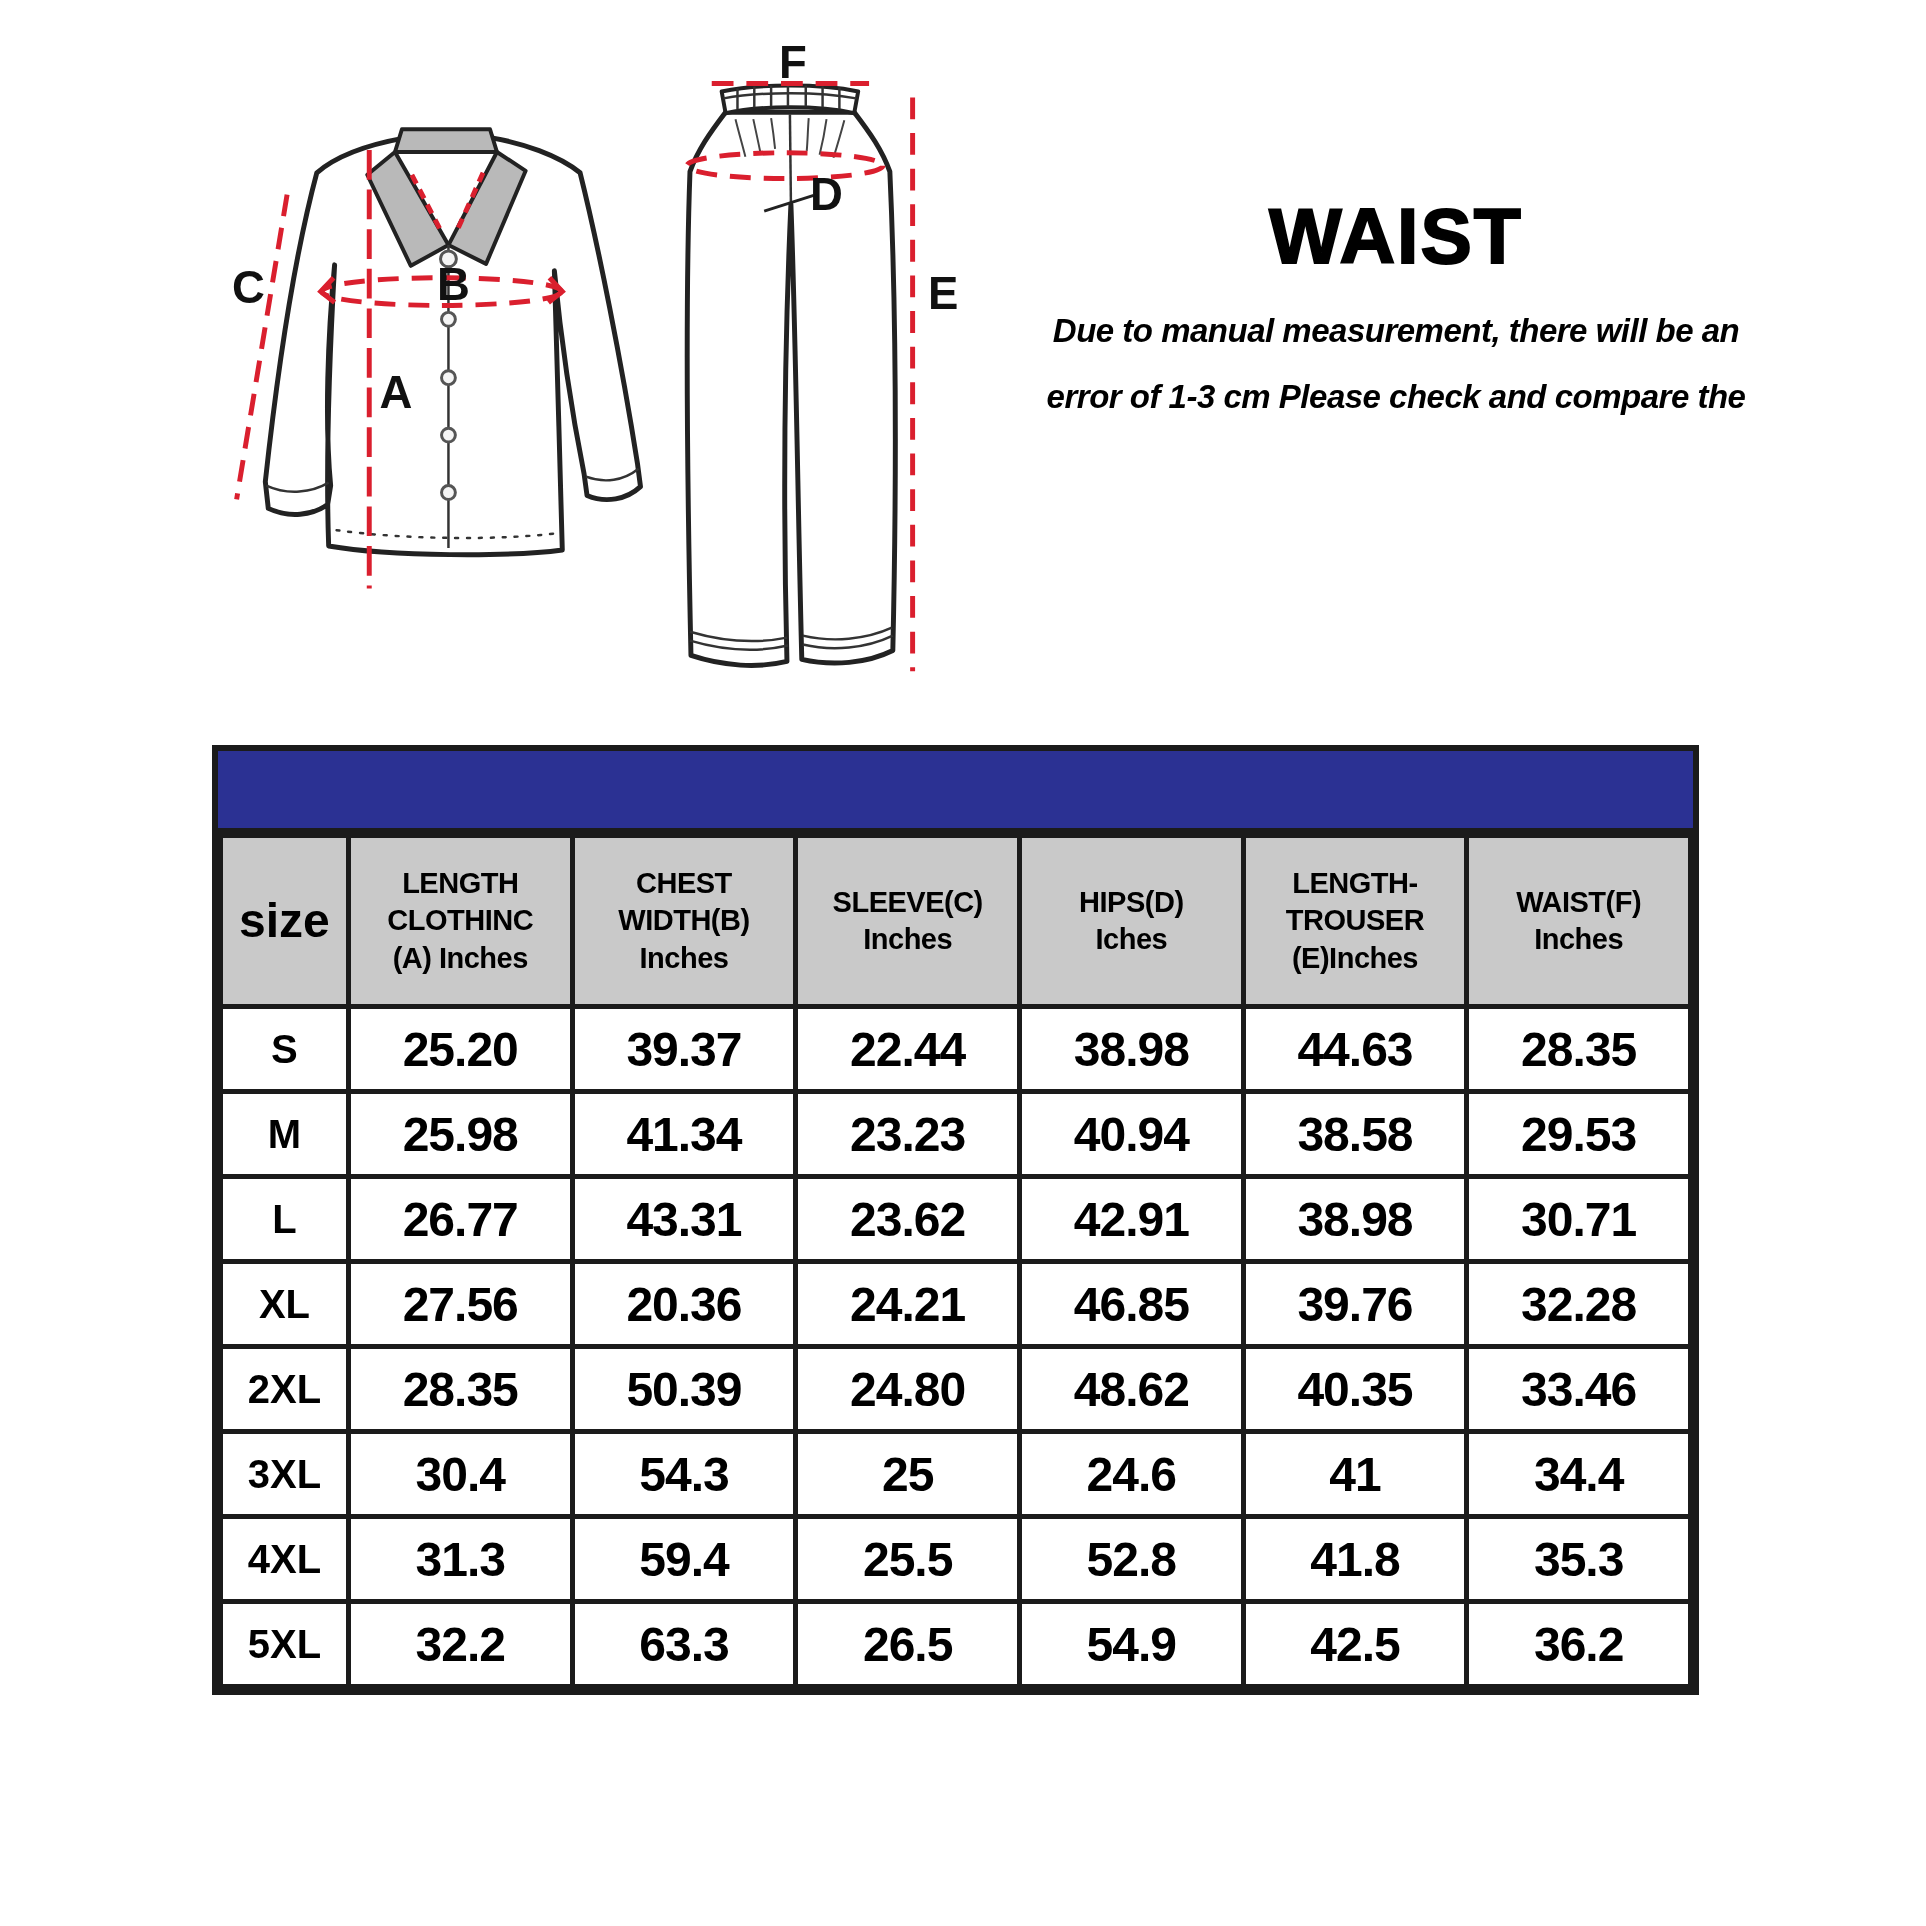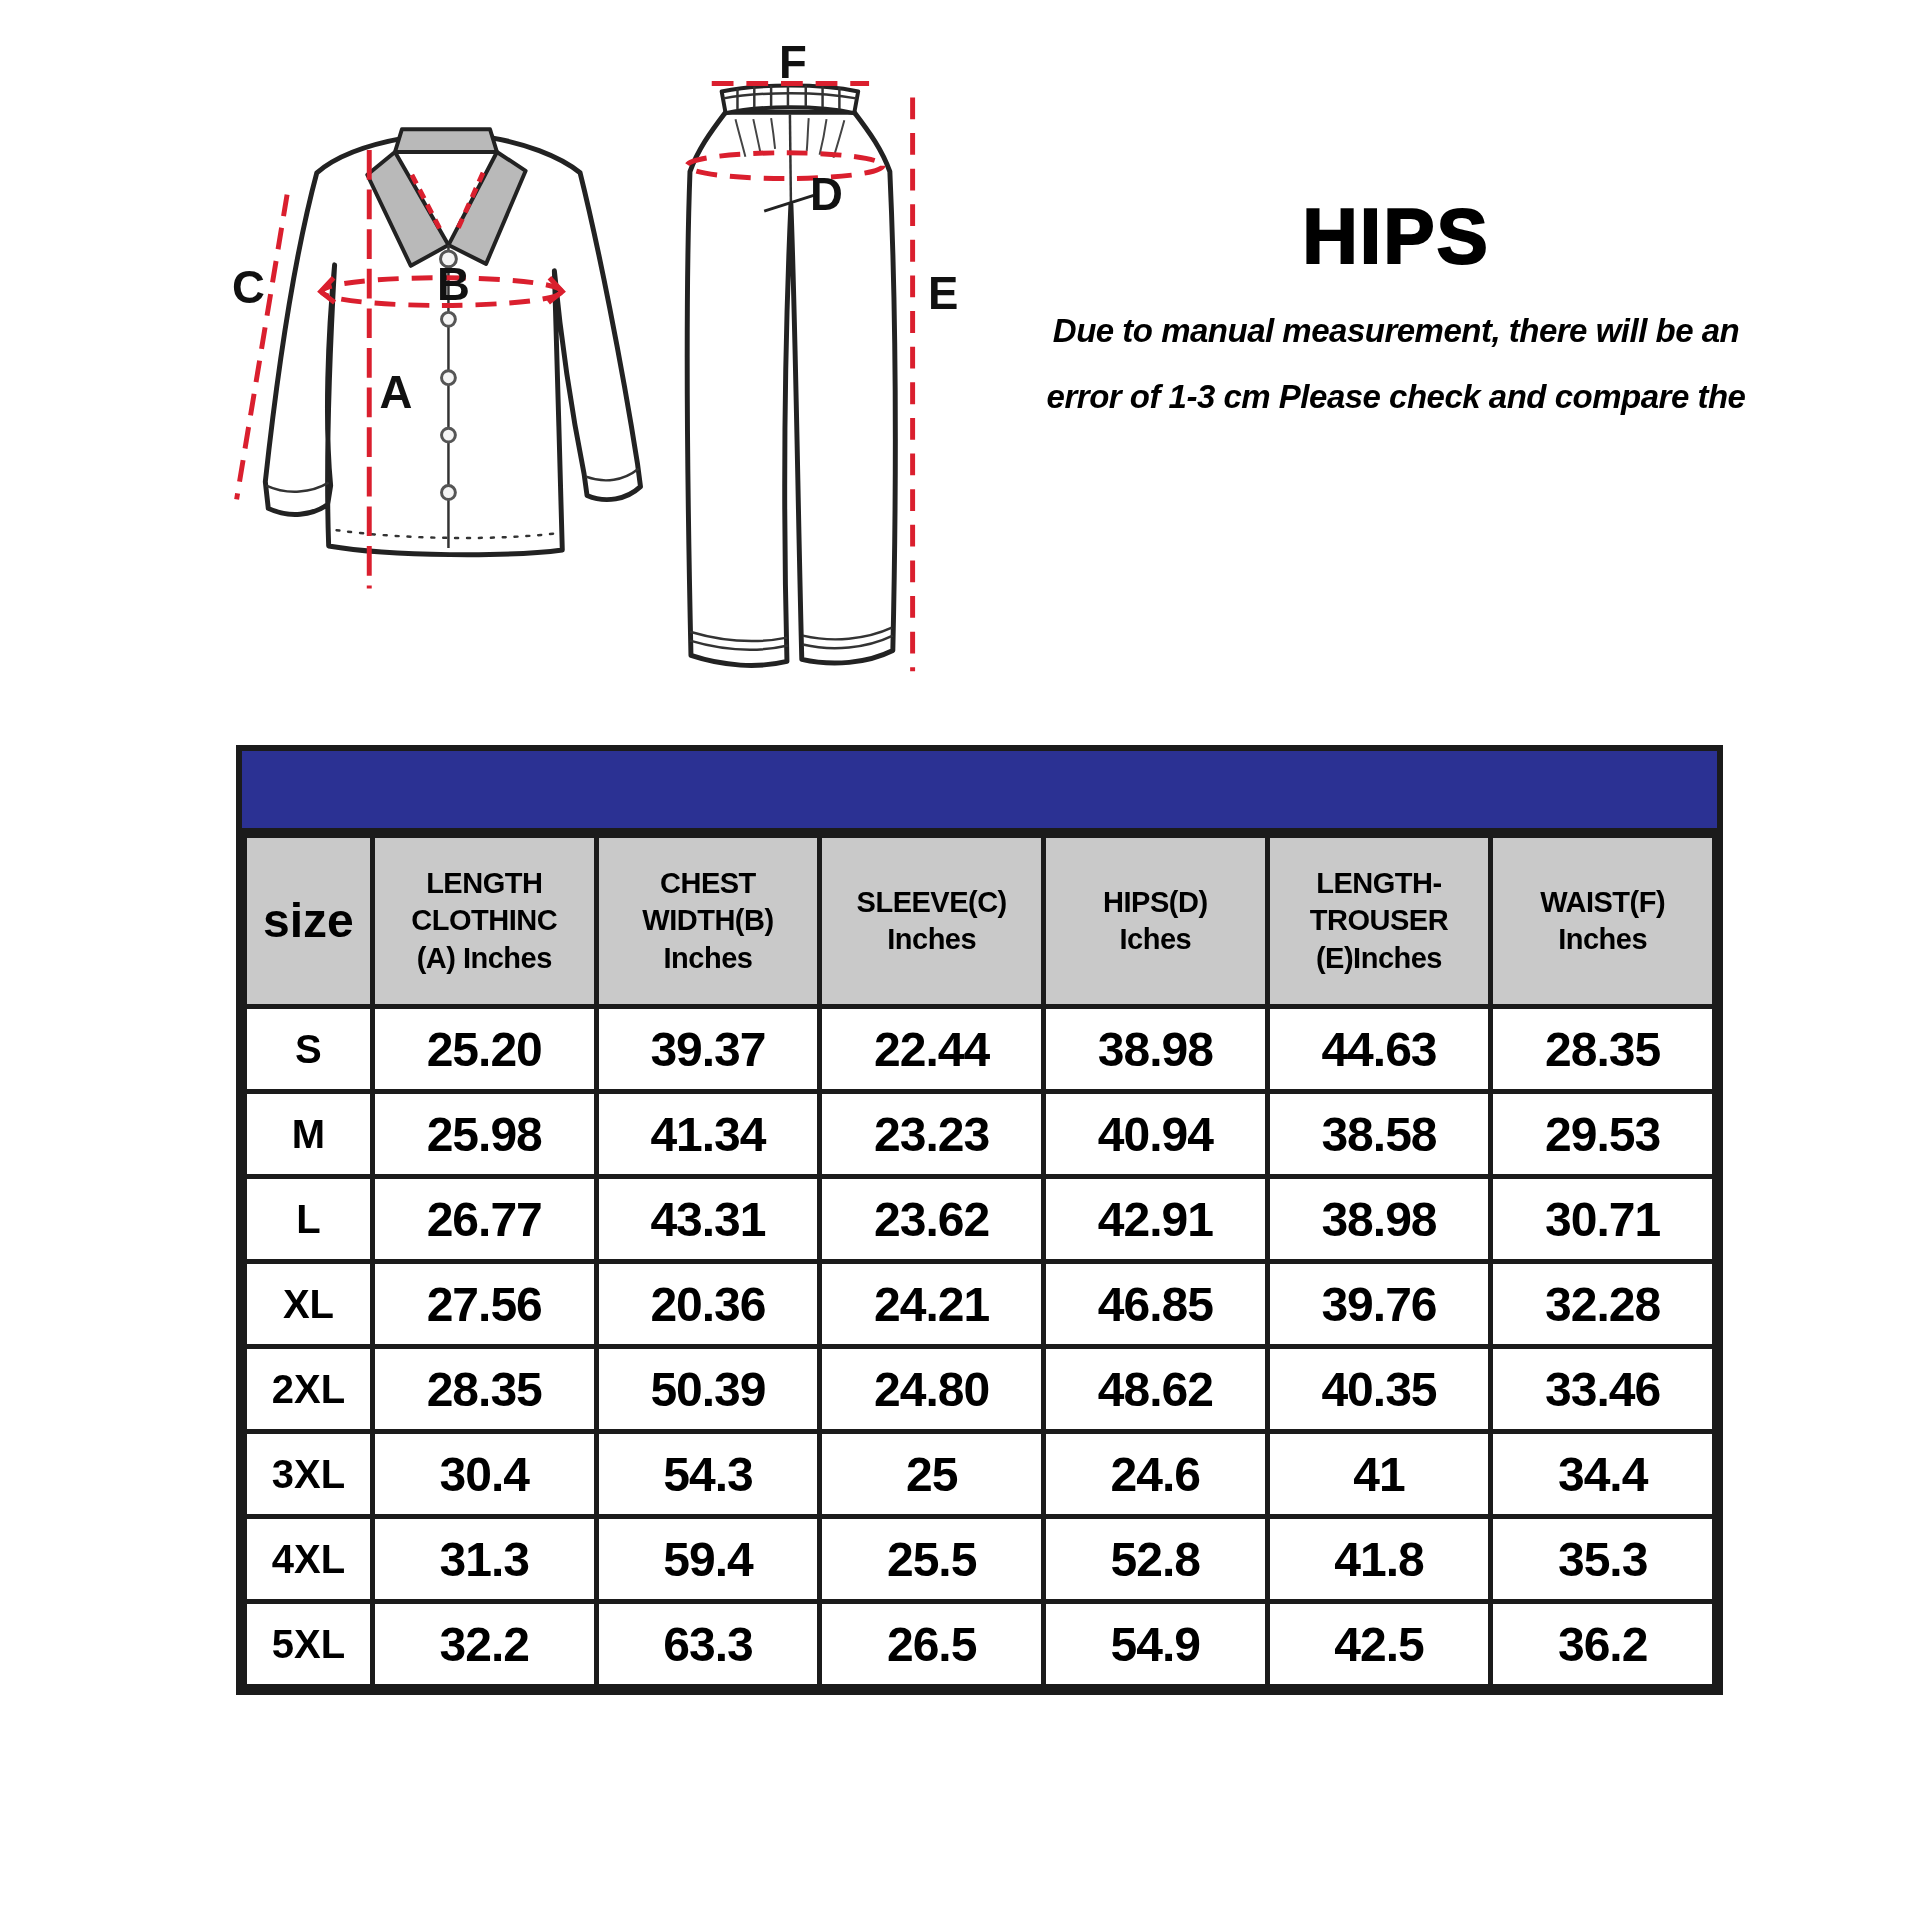--- a/index.html
+++ b/index.html
@@ -17,21 +17,21 @@
   .dlabel { font-family: "Liberation Sans", sans-serif; font-size: 46px; font-weight: bold; fill: #111; text-anchor: middle; }
 
   
   .note { position: absolute; left: 1010px; top: 193px; width: 772px; text-align: center; color: #000; }
   .note h1 { margin: 0; font-size: 77px; line-height: 87px; font-weight: bold; letter-spacing: 2px;
              -webkit-text-stroke: 2px #000; }
   .note-lines { margin-top: 18px; font-style: italic; }
   .note-lines p { margin: 0; font-size: 33px; line-height: 66px; font-weight: bold; letter-spacing: -0.5px; }
 
   
-  .table-wrap { position: absolute; left: 236px; top: 745px; width: 1487px;
+  .table-wrap { position: absolute; left: 212px; top: 745px; width: 1487px;
                 border: 6px solid #1b1b1b; box-sizing: border-box; background: #fff; }
   .blue-bar { height: 77px; background: #2b3193; border-bottom: 5px solid #1b1b1b; }
   table.size-chart { width: 100%; border-collapse: collapse; table-layout: fixed; }
   .size-chart th, .size-chart td { border: 5px solid #1b1b1b; text-align: center; vertical-align: middle; color: #000; }
   .size-chart thead th { background: #c9c9c9; height: 166px; font-size: 29px; font-weight: bold;
                          line-height: 1.28; white-space: pre-line; letter-spacing: -0.5px; padding: 0 4px; }
   .size-chart thead th.size-col { font-size: 48px; letter-spacing: 0; }
   .size-chart tbody th { height: 78px; font-size: 40px; font-weight: bold; background: #fff; }
   .size-chart tbody td { height: 78px; font-size: 48px; font-weight: bold; letter-spacing: -1px; background: #fff; }
 </style>
@@ -107,21 +107,21 @@
     <path d="M 107 173 L 157 157" fill="none" stroke="#222" stroke-width="3"></path>
     <path class="redline" d="M 54 44 L 213 44" stroke-dasharray="22 13"></path>
     <ellipse class="redline" cx="128" cy="127" rx="99" ry="13" stroke-dasharray="21 13"></ellipse>
     <path class="redline" d="M 257 58 L 257 638" stroke-dasharray="22 14"></path>
     <text class="dlabel" x="136" y="38" font-size="40">F</text>
     <text class="dlabel" x="170" y="172" font-size="40">D</text>
     <text class="dlabel" x="288" y="272" font-size="40">E</text>
   </svg>
 
   <div class="note">
-    <h1>HIPS</h1>
+    <h1>WAIST</h1>
     <div class="note-lines">
       <p>Due to manual measurement, there will be an</p>
       <p>error of 1-3 cm Please check and compare the</p>
     </div>
   </div>
 
   <div class="table-wrap">
     <div class="blue-bar"></div>
     <table class="size-chart">
       <colgroup>

